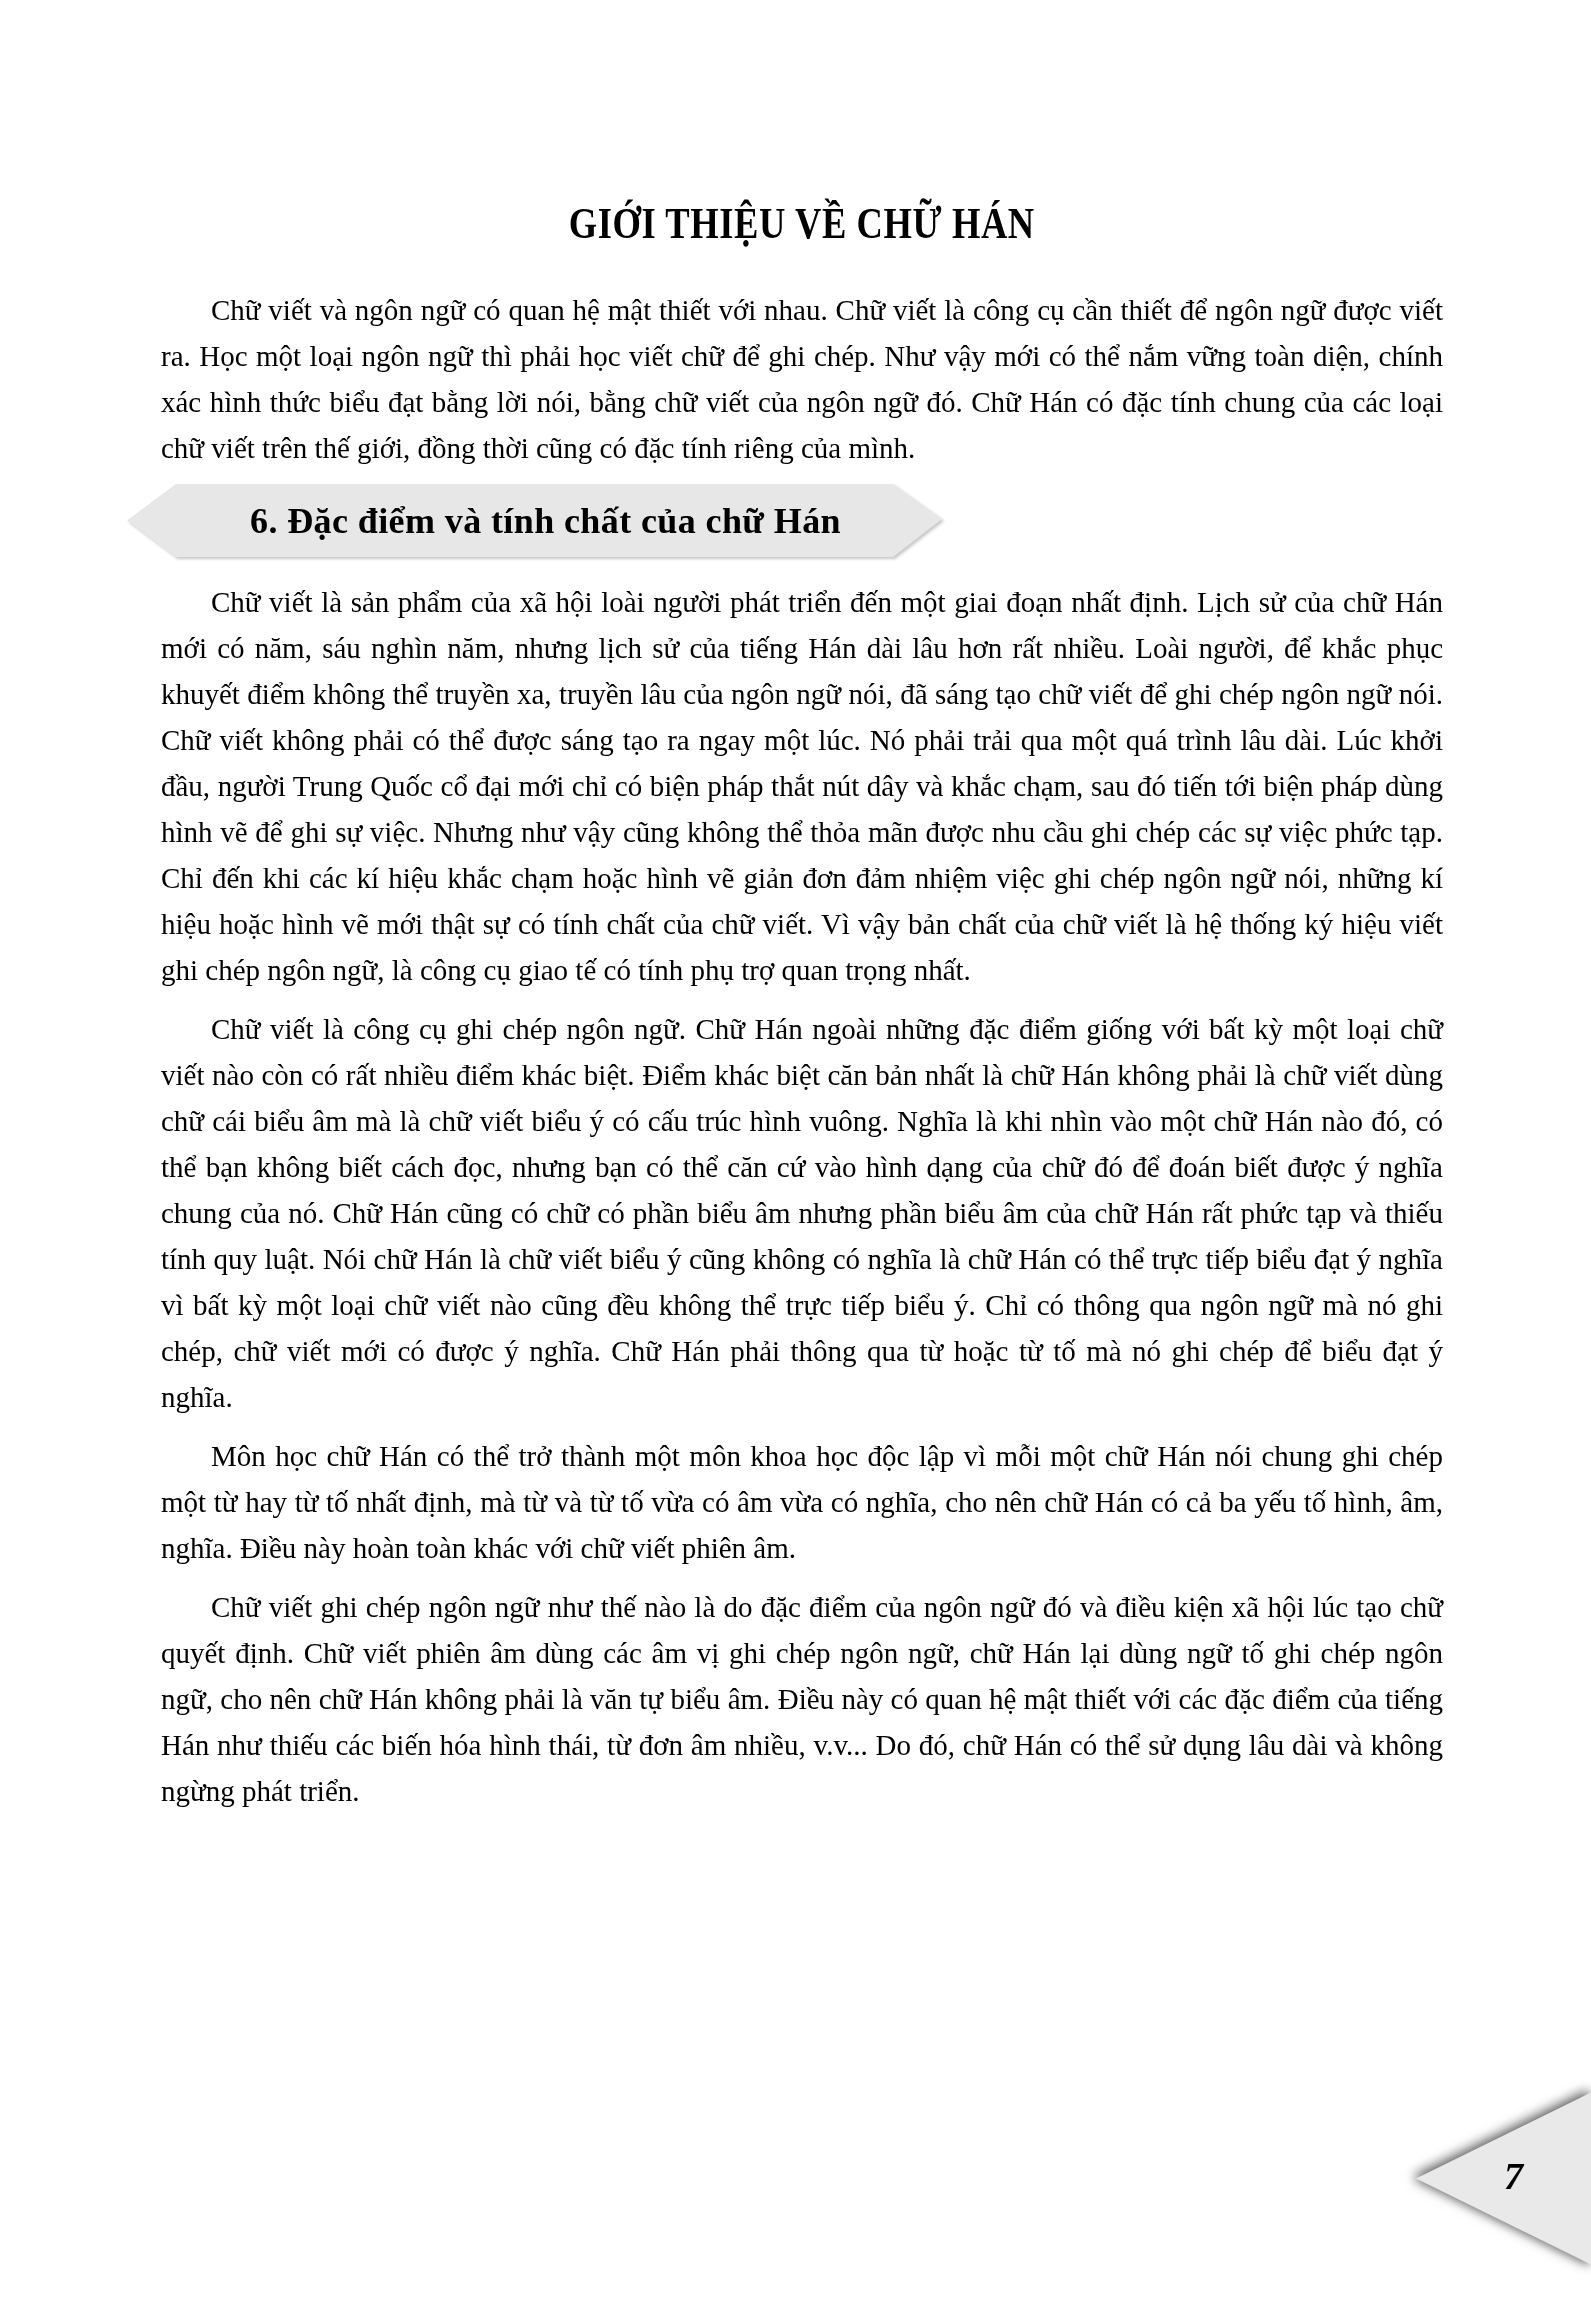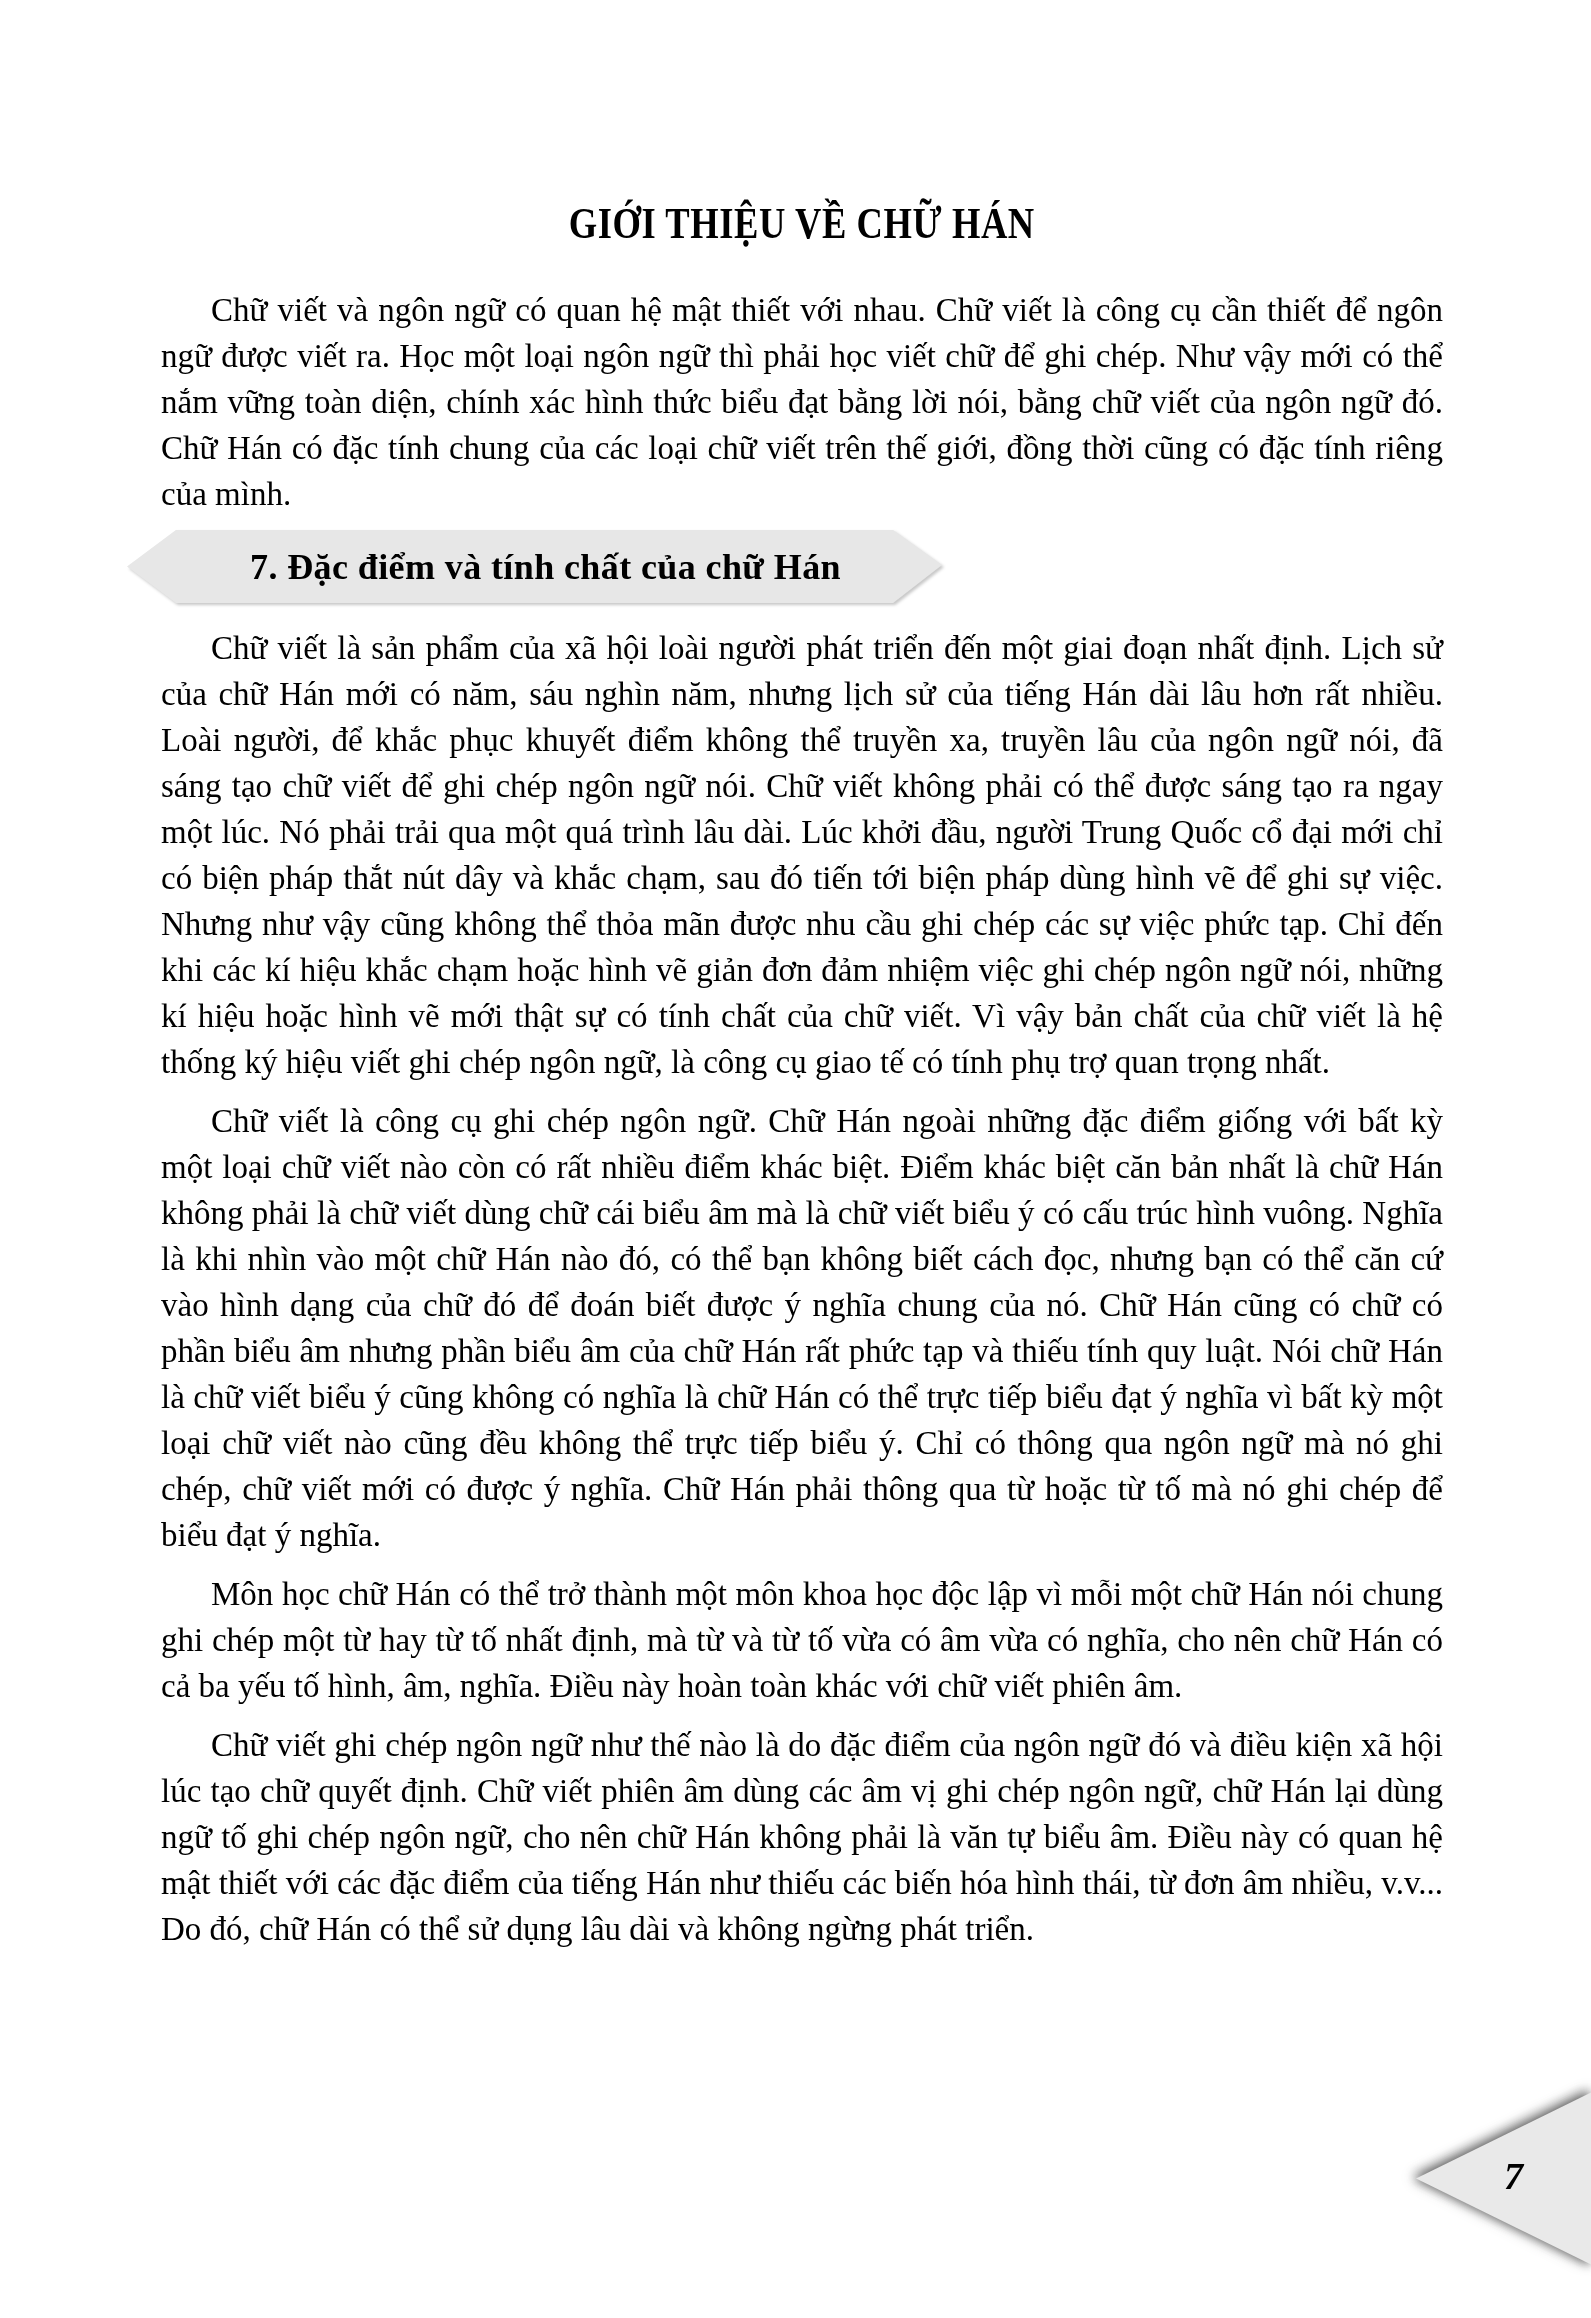--- a/index.html
+++ b/index.html
@@ -23,21 +23,21 @@
     font-weight: bold;
     white-space: nowrap;
   }
   .title .stretch {
     display: inline-block;
     transform: scaleX(0.83);
     transform-origin: center;
     letter-spacing: 0.7px;
   }
   p.body-par {
-    font-size: 33px;
+    font-size: 29px;
     line-height: 46px;
     text-align: justify;
     text-indent: 50px;
     margin: 0 0 13px 0;
   }
   p.first-par { margin-top: 38px; }
   .banner-wrap {
     margin: 10.3px 0 22px -34px;
     filter: drop-shadow(2.2px 2.9px 1.5px rgba(0,0,0,0.22));
   }
@@ -79,21 +79,21 @@
 <body>
 
 <div class="content">
 
   <h1 class="title"><span class="stretch">GIỚI THIỆU VỀ CHỮ HÁN</span></h1>
 
   <p class="body-par first-par">Chữ viết và ngôn ngữ có quan hệ mật thiết với nhau. Chữ viết là công cụ cần thiết để ngôn ngữ được viết ra. Học một loại ngôn ngữ thì phải học viết chữ để ghi chép. Như vậy mới có thể nắm vững toàn diện, chính xác hình thức biểu đạt bằng lời nói, bằng chữ viết của ngôn ngữ đó. Chữ Hán có đặc tính chung của các loại chữ viết trên thế giới, đồng thời cũng có đặc tính riêng của mình.</p>
 
   <div class="banner-wrap">
     <div class="banner">
-      <span class="heading-text">7. Đặc điểm và tính chất của chữ Hán</span>
+      <span class="heading-text">6. Đặc điểm và tính chất của chữ Hán</span>
     </div>
   </div>
 
   <p class="body-par">Chữ viết là sản phẩm của xã hội loài người phát triển đến một giai đoạn nhất định. Lịch sử của chữ Hán mới có năm, sáu nghìn năm, nhưng lịch sử của tiếng Hán dài lâu hơn rất nhiều. Loài người, để khắc phục khuyết điểm không thể truyền xa, truyền lâu của ngôn ngữ nói, đã sáng tạo chữ viết để ghi chép ngôn ngữ nói. Chữ viết không phải có thể được sáng tạo ra ngay một lúc. Nó phải trải qua một quá trình lâu dài. Lúc khởi đầu, người Trung Quốc cổ đại mới chỉ có biện pháp thắt nút dây và khắc chạm, sau đó tiến tới biện pháp dùng hình vẽ để ghi sự việc. Nhưng như vậy cũng không thể thỏa mãn được nhu cầu ghi chép các sự việc phức tạp. Chỉ đến khi các kí hiệu khắc chạm hoặc hình vẽ giản đơn đảm nhiệm việc ghi chép ngôn ngữ nói, những kí hiệu hoặc hình vẽ mới thật sự có tính chất của chữ viết. Vì vậy bản chất của chữ viết là hệ thống ký hiệu viết ghi chép ngôn ngữ, là công cụ giao tế có tính phụ trợ quan trọng nhất.</p>
 
   <p class="body-par">Chữ viết là công cụ ghi chép ngôn ngữ. Chữ Hán ngoài những đặc điểm giống với bất kỳ một loại chữ viết nào còn có rất nhiều điểm khác biệt. Điểm khác biệt căn bản nhất là chữ Hán không phải là chữ viết dùng chữ cái biểu âm mà là chữ viết biểu ý có cấu trúc hình vuông. Nghĩa là khi nhìn vào một chữ Hán nào đó, có thể bạn không biết cách đọc, nhưng bạn có thể căn cứ vào hình dạng của chữ đó để đoán biết được ý nghĩa chung của nó. Chữ Hán cũng có chữ có phần biểu âm nhưng phần biểu âm của chữ Hán rất phức tạp và thiếu tính quy luật. Nói chữ Hán là chữ viết biểu ý cũng không có nghĩa là chữ Hán có thể trực tiếp biểu đạt ý nghĩa vì bất kỳ một loại chữ viết nào cũng đều không thể trực tiếp biểu ý. Chỉ có thông qua ngôn ngữ mà nó ghi chép, chữ viết mới có được ý nghĩa. Chữ Hán phải thông qua từ hoặc từ tố mà nó ghi chép để biểu đạt ý nghĩa.</p>
 
   <p class="body-par">Môn học chữ Hán có thể trở thành một môn khoa học độc lập vì mỗi một chữ Hán nói chung ghi chép một từ hay từ tố nhất định, mà từ và từ tố vừa có âm vừa có nghĩa, cho nên chữ Hán có cả ba yếu tố hình, âm, nghĩa. Điều này hoàn toàn khác với chữ viết phiên âm.</p>
 
   <p class="body-par">Chữ viết ghi chép ngôn ngữ như thế nào là do đặc điểm của ngôn ngữ đó và điều kiện xã hội lúc tạo chữ quyết định. Chữ viết phiên âm dùng các âm vị ghi chép ngôn ngữ, chữ Hán lại dùng ngữ tố ghi chép ngôn ngữ, cho nên chữ Hán không phải là văn tự biểu âm. Điều này có quan hệ mật thiết với các đặc điểm của tiếng Hán như thiếu các biến hóa hình thái, từ đơn âm nhiều, v.v... Do đó, chữ Hán có thể sử dụng lâu dài và không ngừng phát triển.</p>

